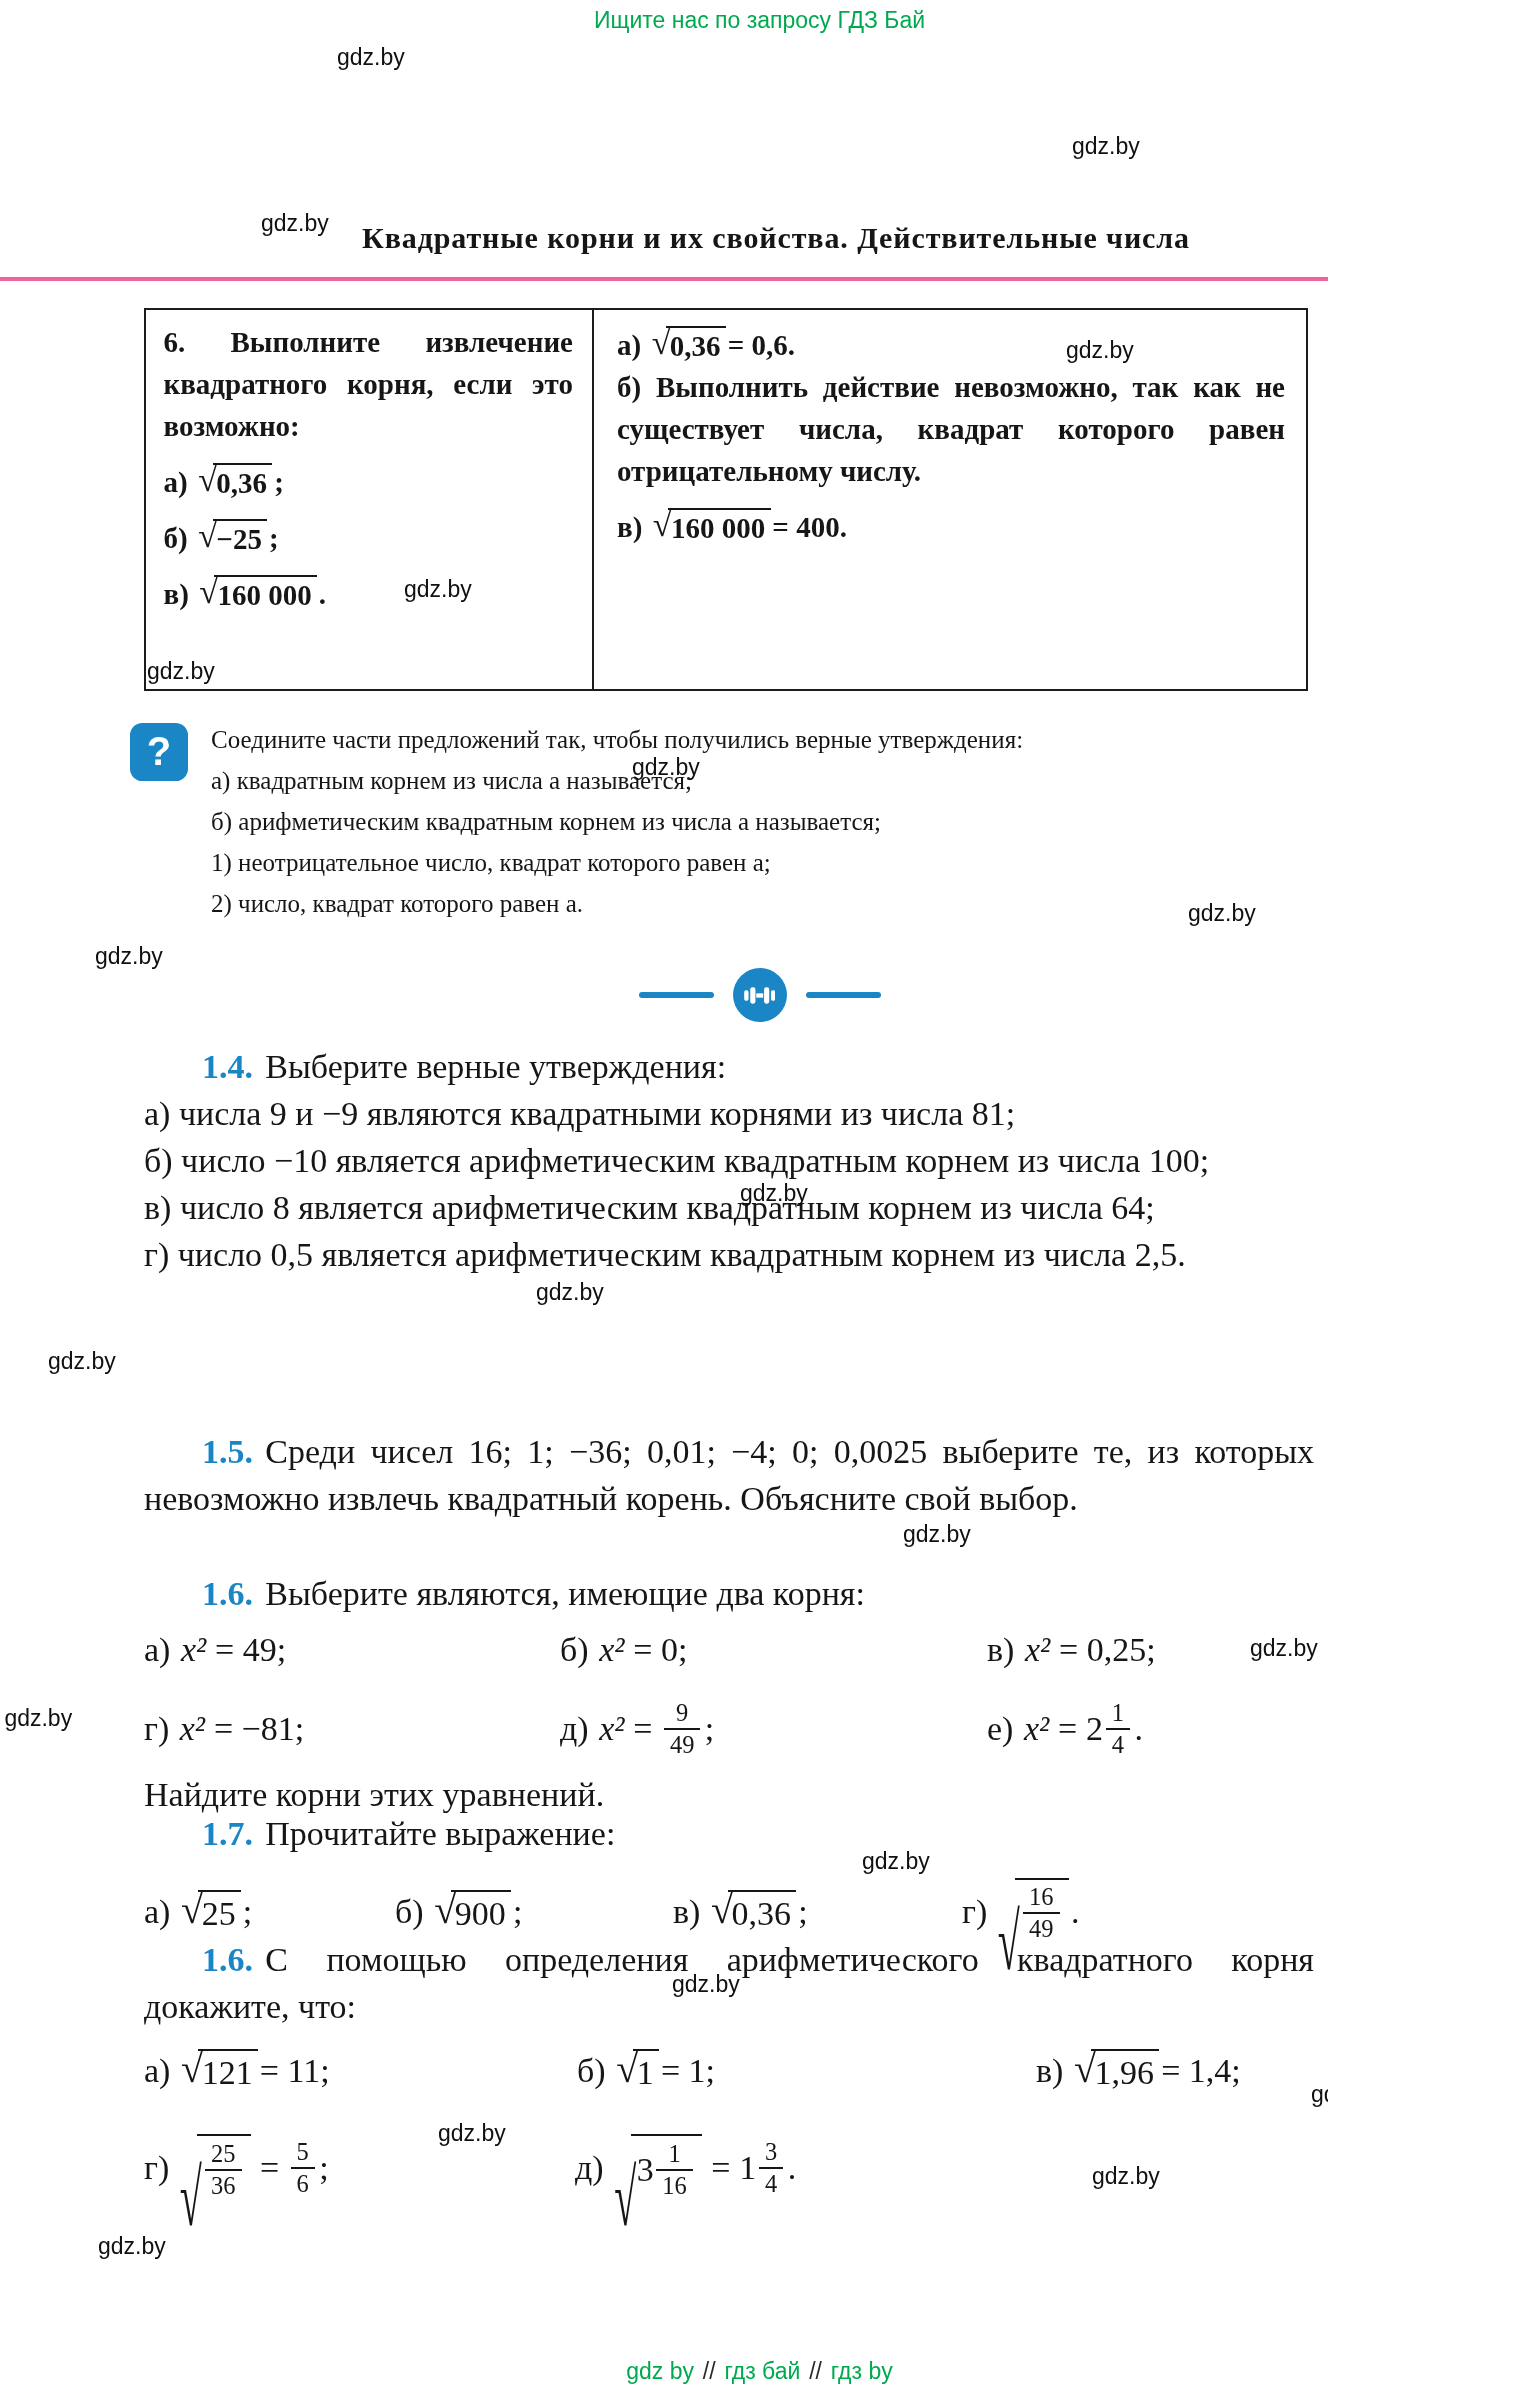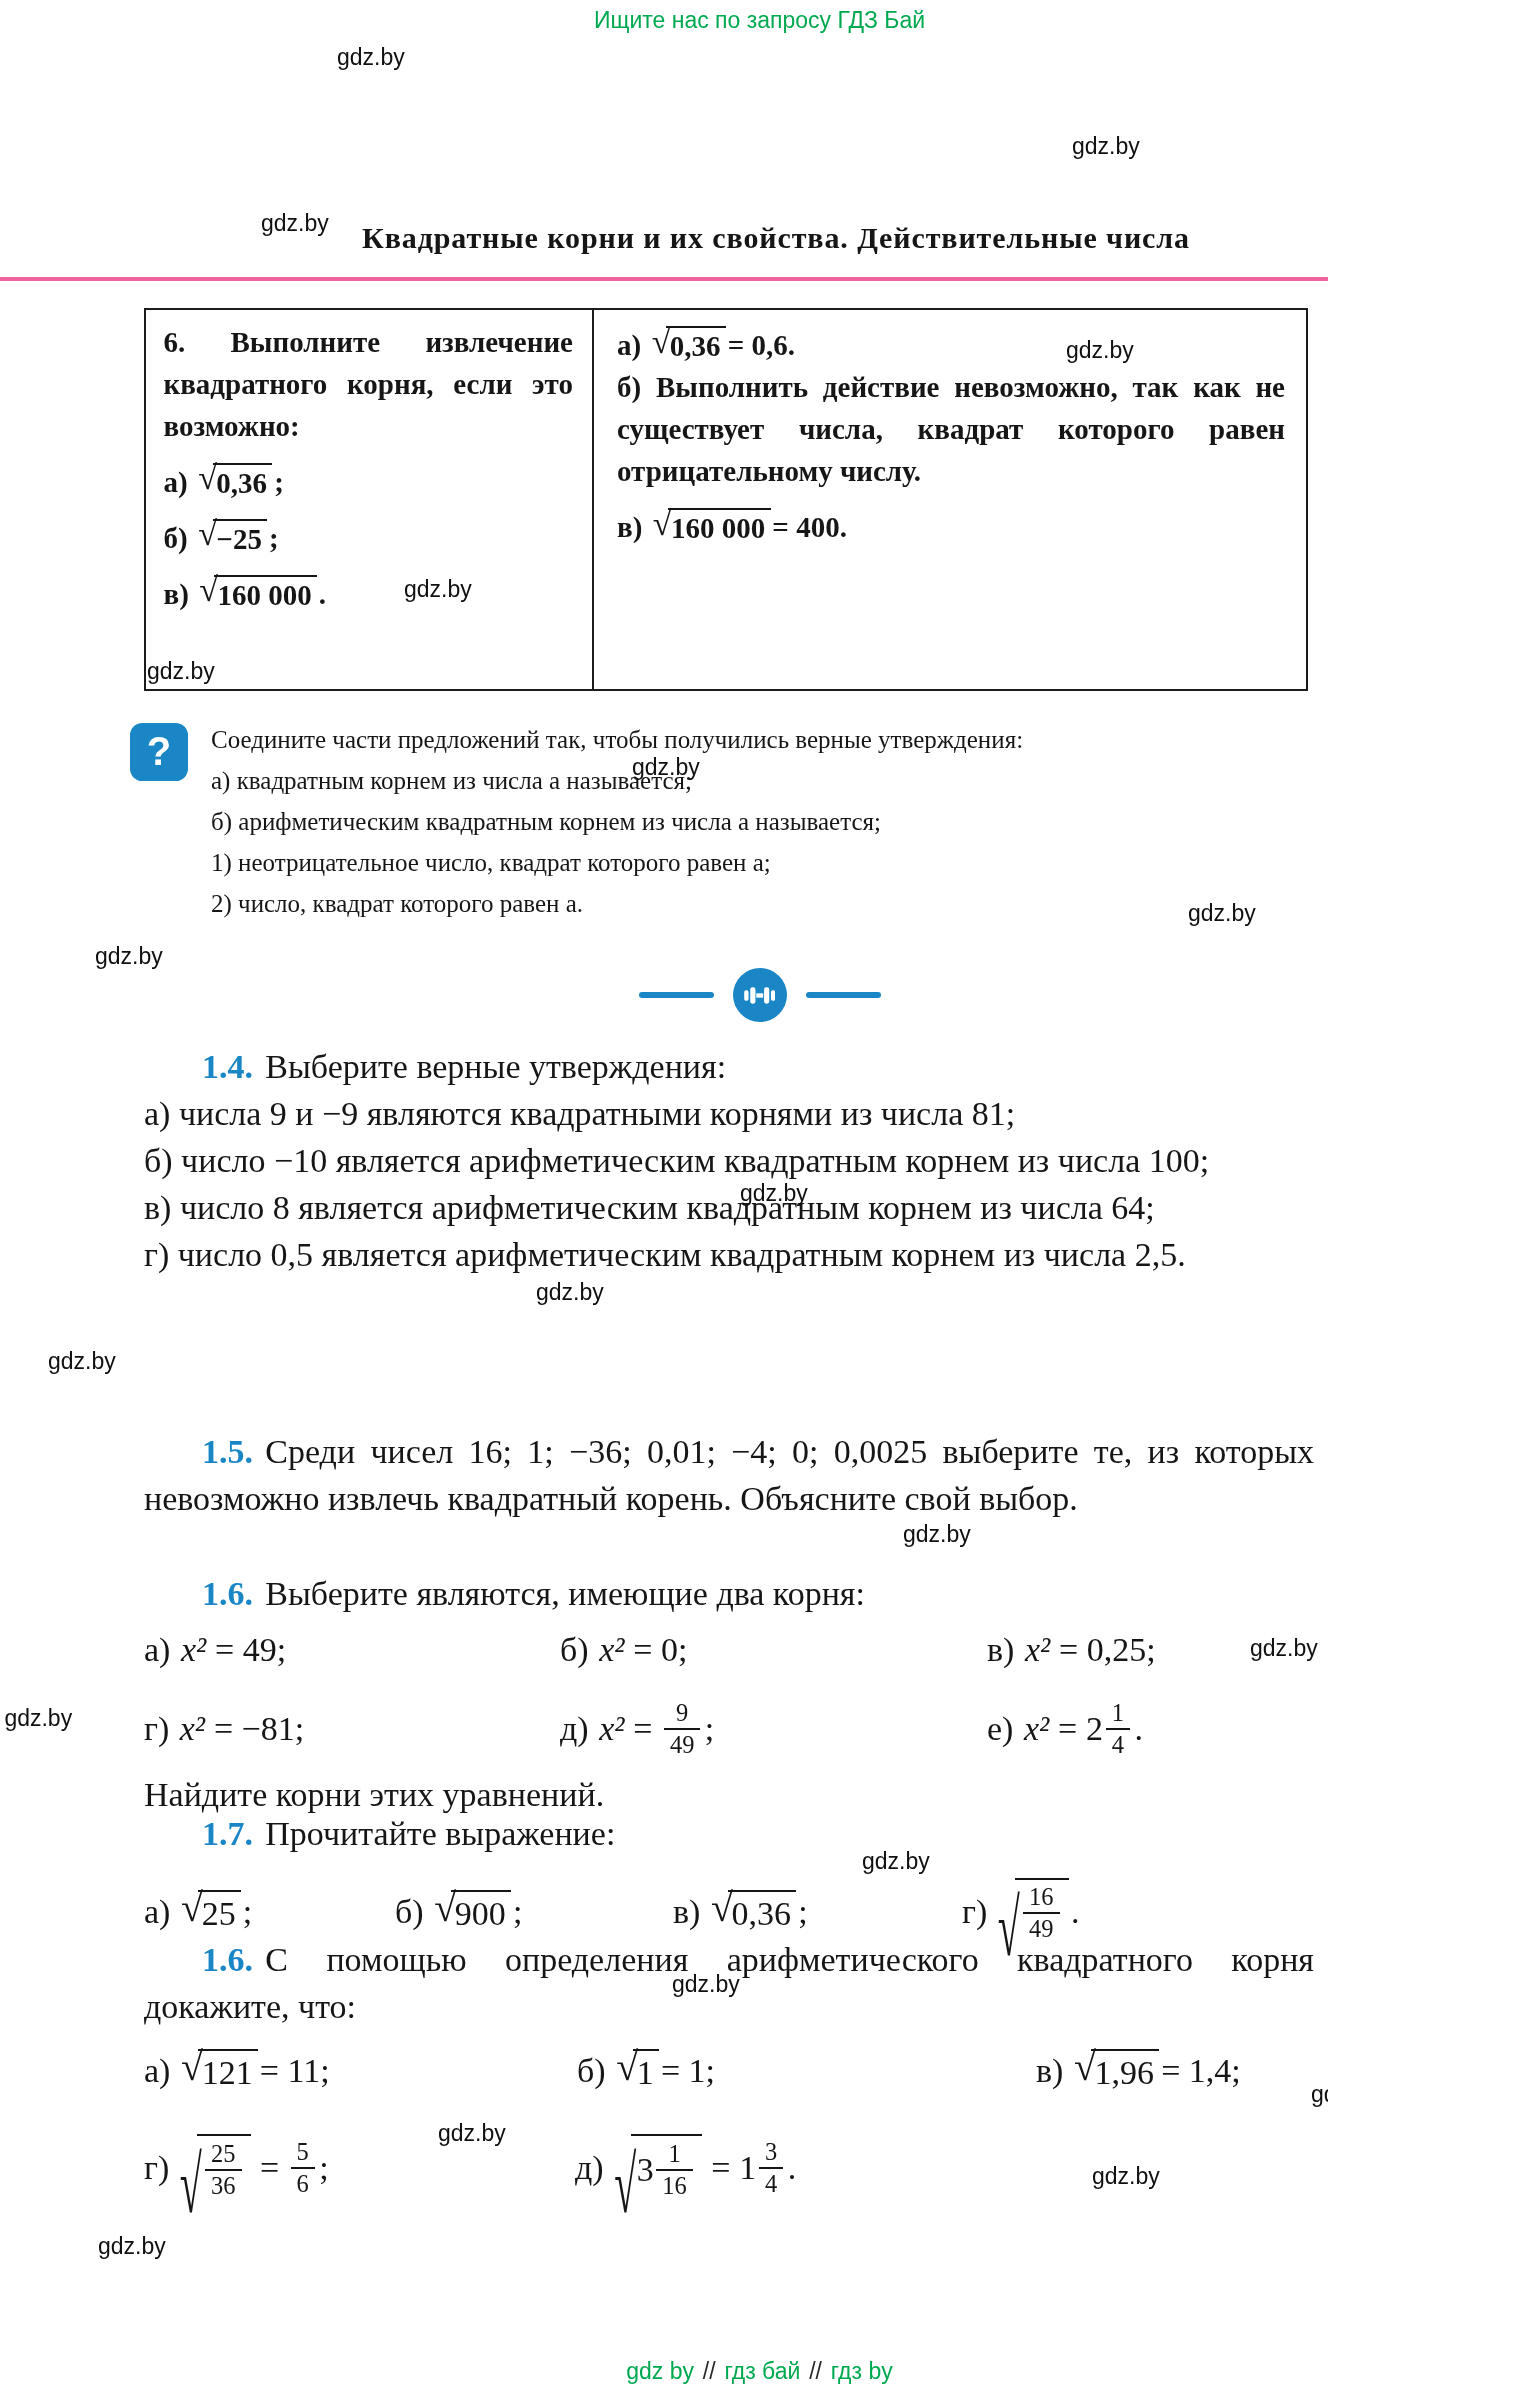--- a/index.html
+++ b/index.html
@@ -26,21 +26,21 @@
   .just{text-align:justify;}
   .mrow{display:flex;align-items:center;margin-top:14px;}
   .mrow.first{margin-top:3.5px;}
   .solb{margin-top:7px;}
 
   
   .lbl{margin-right:10.5px;}
   .res{margin-right:8.8px;}
   .var{margin-right:8.8px;}
   .suf{margin-left:1.8px;}
-  .sqrt{display:inline-flex;white-space:nowrap;align-items:center;}
+  .sqrt{display:inline-flex;white-space:nowrap;align-items:flex-end;}
   .sqrt::before{content:"\221A";line-height:1;font-size:1.18em;transform:translateY(-0.08em);
                 margin-right:-0.12em;}
   .sqrt .rand{border-top:2.6px solid currentColor;padding:1.8px 5.3px 0 3.5px;line-height:1.15;}
   .sqrt.big::before{transform:translateY(-0.06em) scaleY(2.0);transform-origin:top center;}
   .sqrt.big .rand{display:inline-flex;align-items:center;padding:3.5px 7px 1.8px 5.3px;}
   .frac{display:inline-flex;flex-direction:column;text-align:center;vertical-align:middle;
         font-size:0.72em;line-height:1.15;margin:0 2.6px;}
   .frac .fnum{border-bottom:2.6px solid currentColor;padding:0 6.1px 0.9px;}
   .frac .fden{padding:0.9px 6.1px 0;}
   .mixed{display:inline-flex;align-items:center;}

